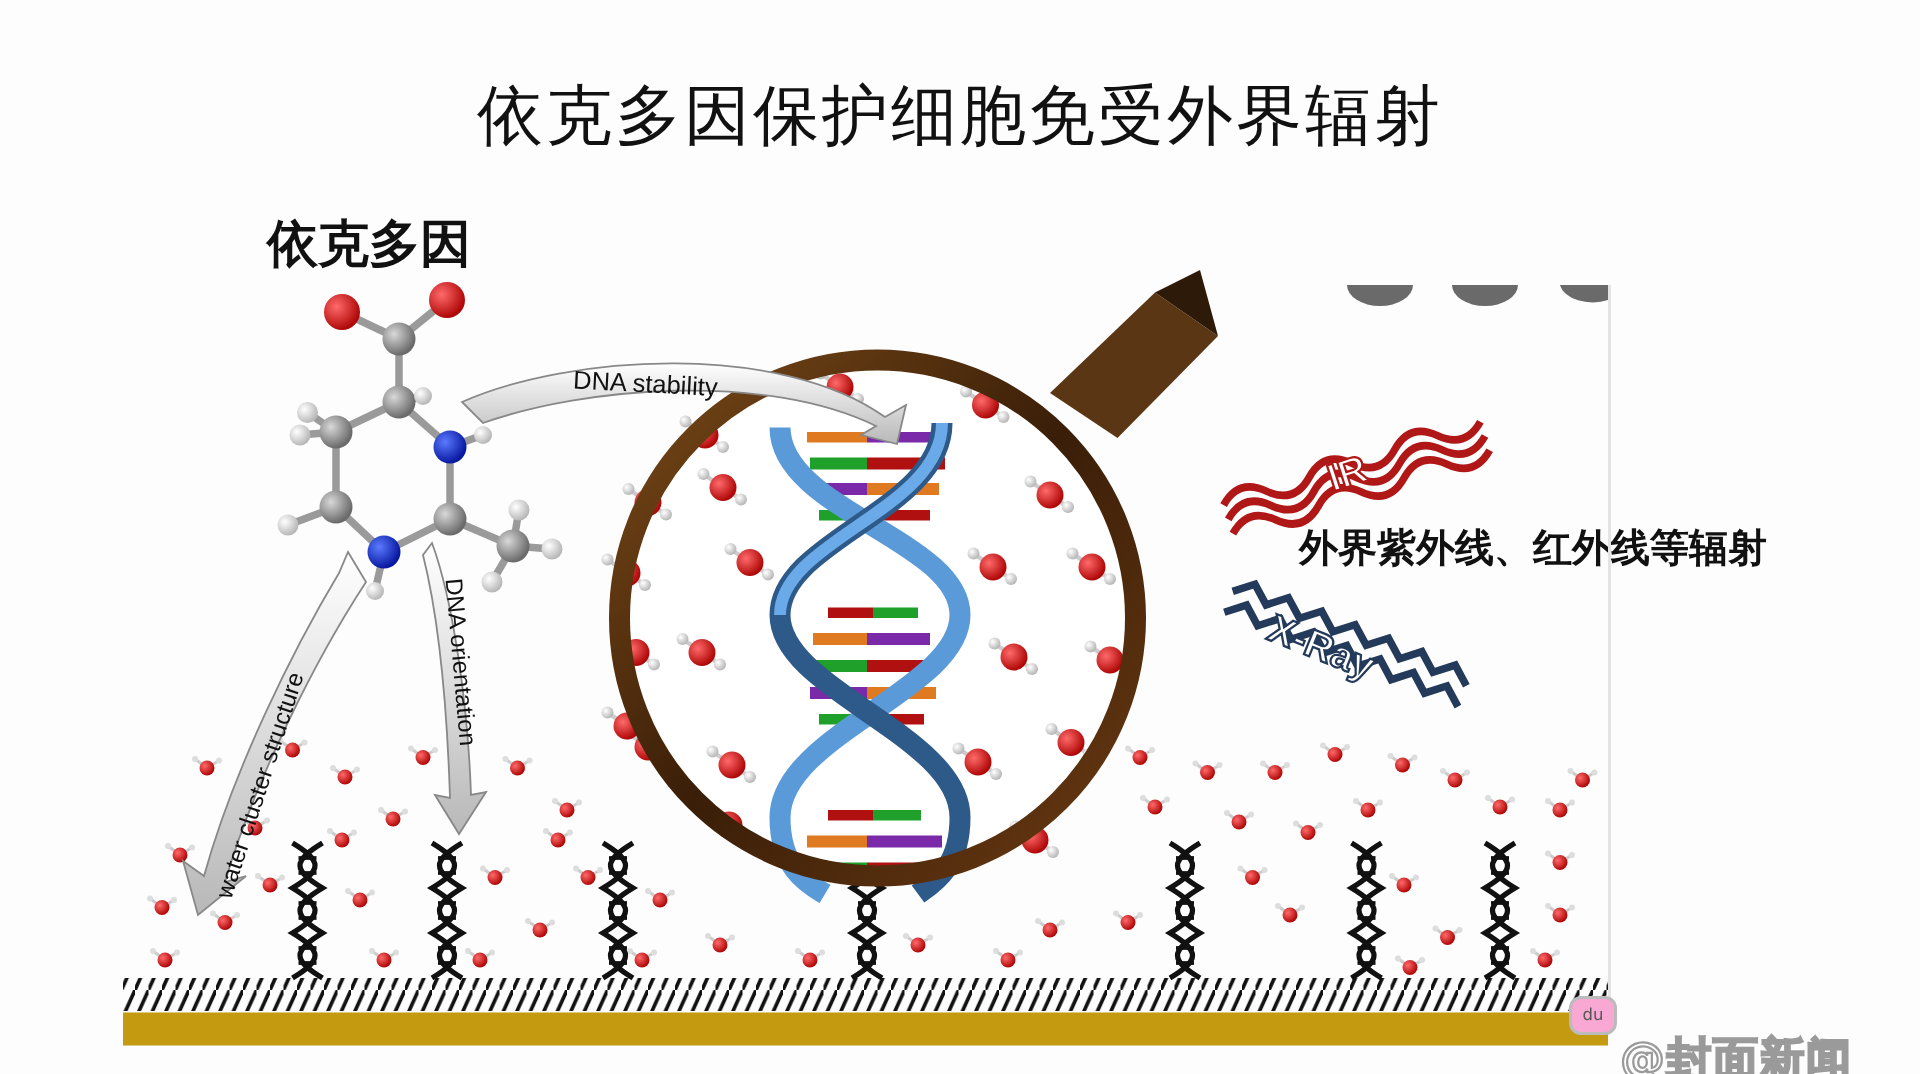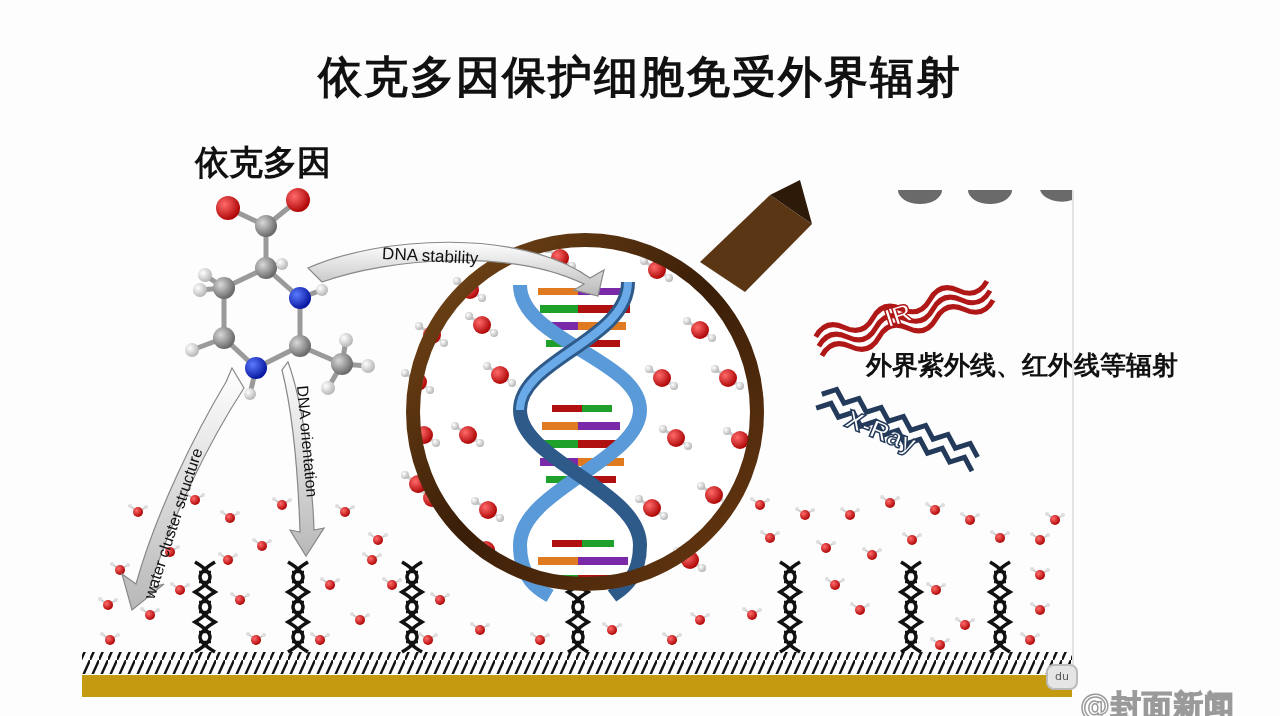--- a/index.html
+++ b/index.html
@@ -1,23 +1,23 @@
 <!DOCTYPE html>
 <html><head>
 <meta charset="utf-8">
 <style>
   html,body{margin:0;padding:0;background:#fdfdfd;}
   body{width:1280px;height:716px;position:relative;overflow:hidden;font-family:"DejaVu Sans",sans-serif;}
-  .title{position:absolute;left:0;width:1280px;top:48px;text-align:center;font-size:44px;font-weight:bold;color:#111;letter-spacing:2px;}
-  .mol-label{position:absolute;left:195px;top:140px;font-size:34px;font-weight:bold;color:#111;}
+  .title{position:absolute;left:0;width:1280px;top:48px;text-align:center;font-size:44px;font-weight:normal;color:#111;letter-spacing:2px;}
+  .mol-label{position:absolute;left:178px;top:140px;font-size:34px;font-weight:bold;color:#111;}
   .radiation-label{position:absolute;left:866px;top:348px;font-size:26px;color:#111;font-weight:bold;}
   .frame-line{position:absolute;left:1072px;top:190px;width:2px;height:494px;background:#e4e4e4;}
   .watermark{position:absolute;left:1080px;top:652px;font-size:30px;font-weight:bold;color:#fff;
     -webkit-text-stroke:1.5px #9a9a9a;letter-spacing:1px;margin-top:34px;}
-  .wm-icon{position:absolute;left:1046px;top:664px;width:28px;height:22px;border-radius:8px;background:#e5e5e5;border:2px solid #bbb;font-size:11px;text-align:center;line-height:22px;color:#555;}
+  .wm-icon{position:absolute;left:1046px;top:664px;width:28px;height:22px;border-radius:8px;background:#f9a8d4;border:2px solid #bbb;font-size:11px;text-align:center;line-height:22px;color:#555;}
   svg{position:absolute;left:0;top:0;}
 </style>
 </head>
 <body>
 
 <div class="title">依克多因保护细胞免受外界辐射</div>
 <div class="mol-label">依克多因</div>
 
 <svg width="1280" height="716" viewBox="0 0 1280 716">
   <defs>

